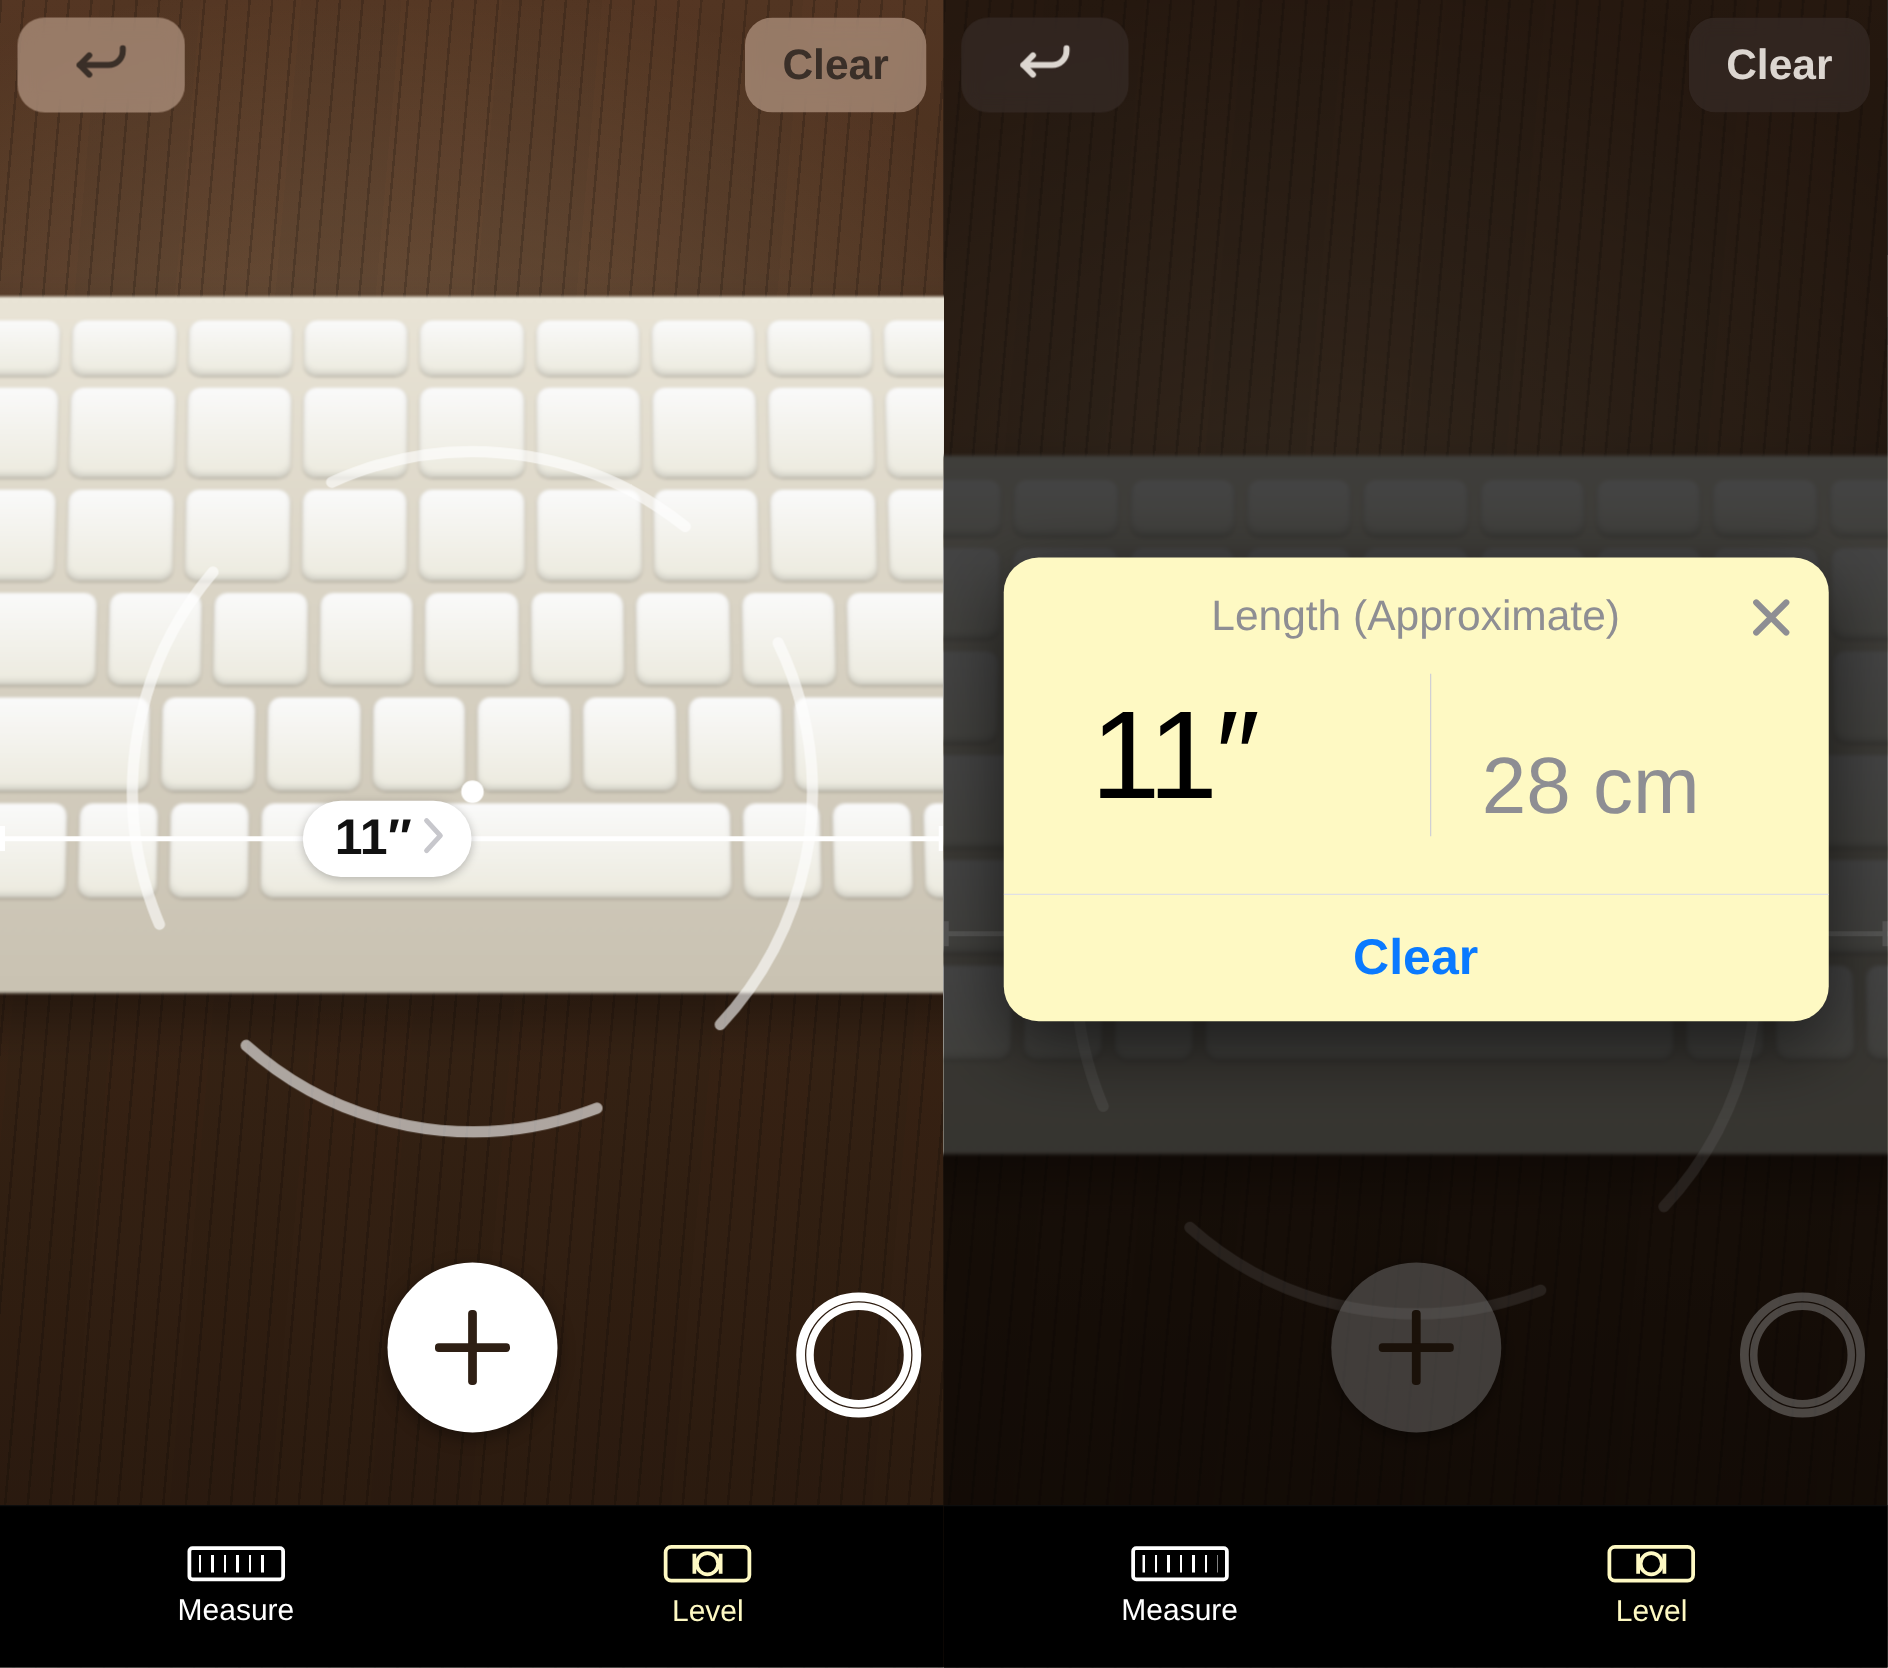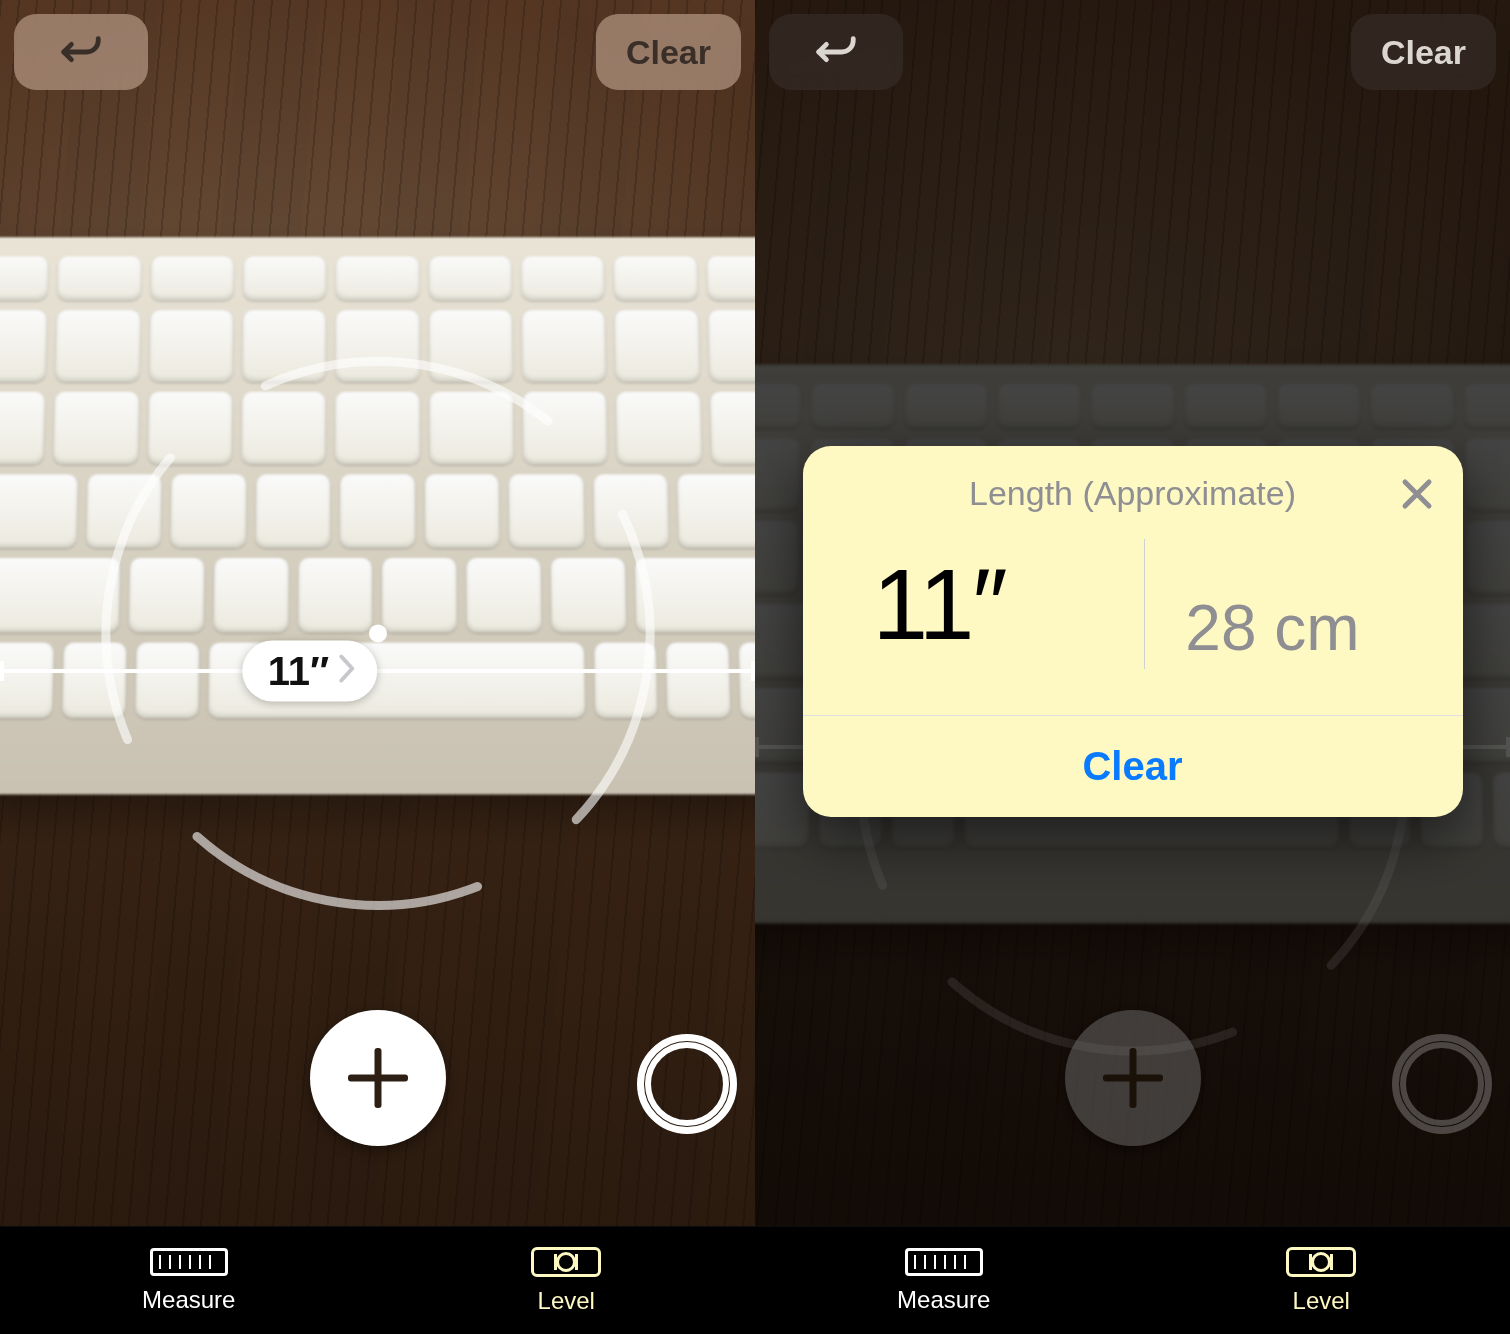--- a/index.html
+++ b/index.html
@@ -194,21 +194,21 @@
   .shutter::after{
     content:""; width:72px; height:72px; border-radius:50%;
     border:6px solid #fff;
   }
   .screen.right .shutter{ border-color: rgba(180,180,180,0.35);}
   .screen.right .shutter::after{ border-color: rgba(180,180,180,0.35);}
 
   
   .tabbar{
     position:absolute; left:0; right:0; bottom:0;
-    height:108px;
+    height:130px;
     background:#000;
     display:flex;
     border-top:1px solid rgba(255,255,255,0.05);
   }
   .tab{
     flex:1;
     display:flex; flex-direction:column; align-items:center; justify-content:center;
     gap:10px;
     color:#fef9c3;
     font-size:24px;

